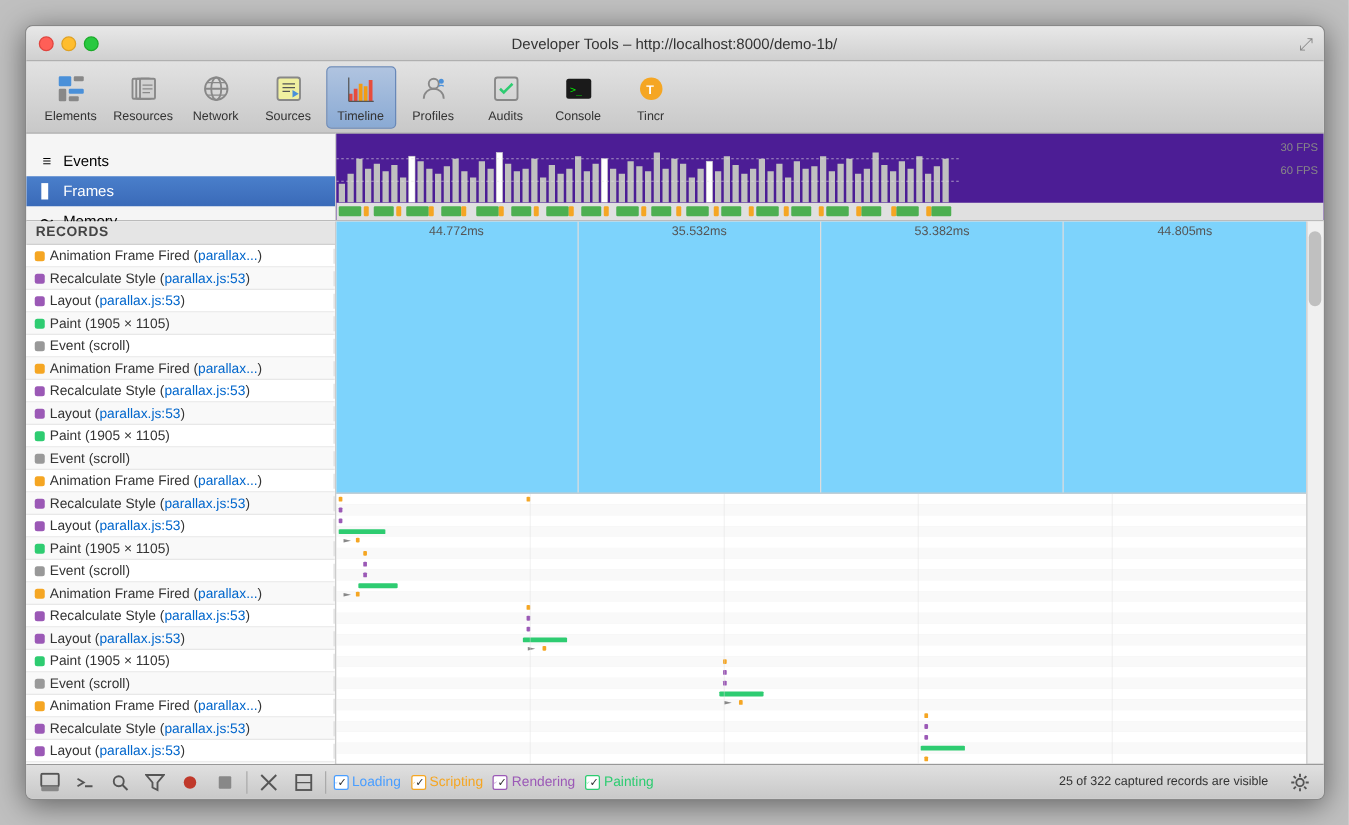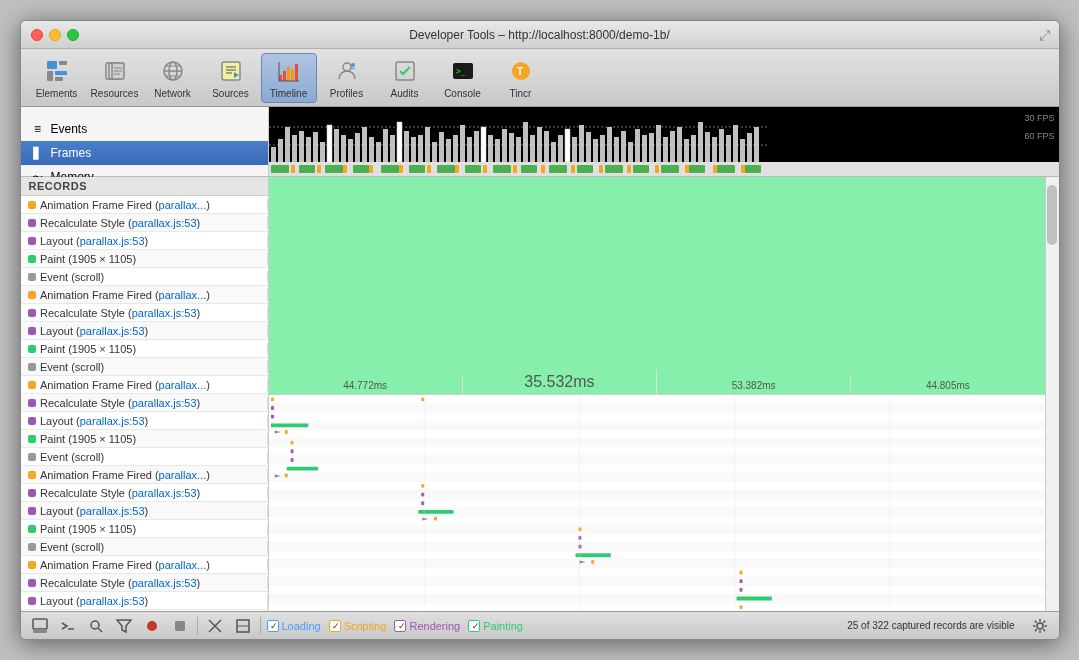--- a/index.html
+++ b/index.html
@@ -398,21 +398,21 @@
       <div class="sidebar-nav-item active">
         <div class="nav-icon">▋</div>
         <span class="nav-label">Frames</span>
       </div>
       <div class="sidebar-nav-item">
         <div class="nav-icon">〜</div>
         <span class="nav-label">Memory</span>
       </div>
     </div>
 
-    <div style="flex:1; position:relative; background:#000000; overflow:hidden;">
+    <div style="flex:1; position:relative; background:#4c1d95; overflow:hidden;">
       <svg width="100%" height="55" style="position:absolute;top:0;left:0;" preserveAspectRatio="none">
 
         <rect x="2" y="40" width="5" height="15" fill="#c0c0c0"></rect>
         <rect x="9" y="32" width="5" height="23" fill="#c0c0c0"></rect>
         <rect x="16" y="20" width="5" height="35" fill="#c0c0c0"></rect>
         <rect x="23" y="28" width="5" height="27" fill="#c0c0c0"></rect>
         <rect x="30" y="24" width="5" height="31" fill="#c0c0c0"></rect>
         <rect x="37" y="30" width="5" height="25" fill="#c0c0c0"></rect>
         <rect x="44" y="25" width="5" height="30" fill="#c0c0c0"></rect>
         <rect x="51" y="35" width="5" height="20" fill="#c0c0c0"></rect>
@@ -681,23 +681,23 @@
           </div>
         </div>
         <div class="record-row" style="border-bottom: none;">
           
         </div>
       </div>
     </div>
 
     <div style="flex:1; display:flex; flex-direction:column; overflow:hidden;">
 
-      <div class="records-timeline-header" style="height:20px; background:#86efac; border-bottom:1px solid #ccc; display:flex; flex-shrink:0;align-items:flex-end;">
+      <div class="records-timeline-header" style="height:20px; background:#7dd3fc; border-bottom:1px solid #ccc; display:flex; flex-shrink:0;">
         <div class="timeline-segment" style="flex:1;text-align:center;font-size:10px;color:#555;border-right:1px solid #ddd;padding:3px 0;">44.772ms</div>
-        <div class="timeline-segment" style="flex:1;text-align:center;font-size:16px;color:#555;border-right:1px solid #ddd;padding:3px 0;">35.532ms</div>
+        <div class="timeline-segment" style="flex:1;text-align:center;font-size:10px;color:#555;border-right:1px solid #ddd;padding:3px 0;">35.532ms</div>
         <div class="timeline-segment" style="flex:1;text-align:center;font-size:10px;color:#555;border-right:1px solid #ddd;padding:3px 0;">53.382ms</div>
         <div class="timeline-segment" style="flex:1;text-align:center;font-size:10px;color:#555;border-right:none;padding:3px 0;">44.805ms</div>
       </div>
 
       <div style="flex:1;overflow-y:auto;overflow-x:hidden;position:relative;">
         <svg width="100%" height="100%" style="position:absolute;top:0;left:0;pointer-events:none;" preserveAspectRatio="none" viewBox="0 0 790 450">
 
           <rect x="0" y="0" width="790" height="18" fill="#fff"></rect>
           <rect x="0" y="18" width="790" height="18" fill="#f9f9f9"></rect>
           <rect x="0" y="36" width="790" height="18" fill="#fff"></rect>

